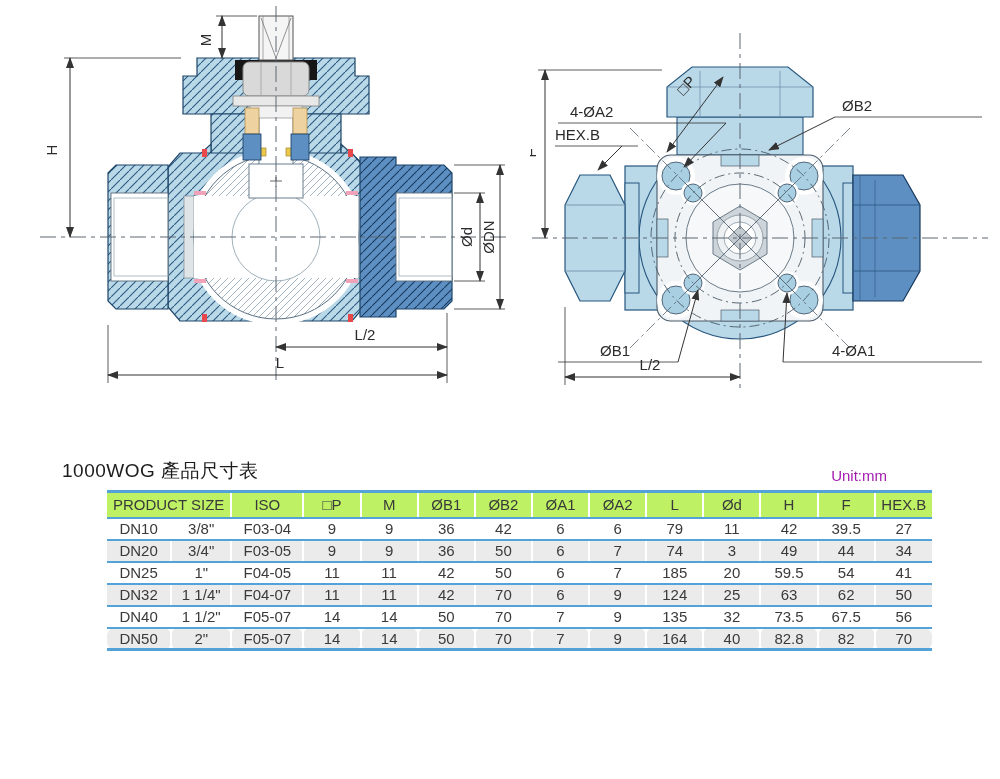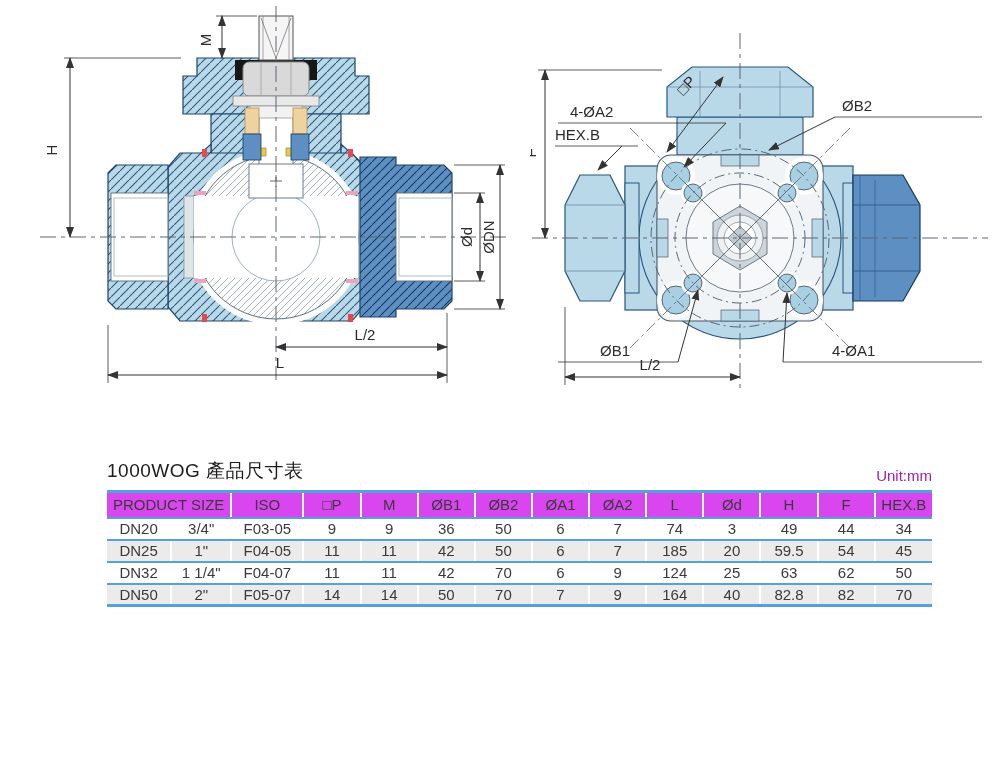--- a/index.html
+++ b/index.html
@@ -4,32 +4,32 @@
 <style>
   * { margin:0; padding:0; box-sizing:border-box; }
   html,body { background:#fff; }
   body { width:1000px; height:779px; font-family:"Liberation Sans", sans-serif; overflow:hidden; }
   .page { position:relative; width:1000px; height:779px; background:#fff; }
   .drawings { position:relative; width:1000px; height:448px; }
   .svg-side { position:absolute; left:30px; top:0; }
   .svg-end  { position:absolute; left:530px; top:25px; }
 
   .title-row { display:flex; justify-content:space-between; align-items:flex-end;
-               width:825px; margin:10px 0 6px 107px; }
+               width:825px; margin:10px 0 6px 62px; }
   .doc-title { font-size:19px; color:#1c1c1c; letter-spacing:0.5px; }
   .unit-label { font-size:15px; color:#a21caf; }
 
   table.spec { border-collapse:collapse; table-layout:fixed; width:825px; margin-left:107px;
                font-size:15px; color:#3a3a3a; }
   table.spec th, table.spec td { border-bottom:2px solid #54a3d8; border-left:2px solid #fff;
                text-align:center; font-weight:normal; padding:1px 0; height:22px; white-space:nowrap; }
   table.spec th:first-child, table.spec td:first-child { border-left:none; }
-  table.spec thead th { background:#d946ef; border-top:3px solid #54a3d8; height:26px; }
+  table.spec thead th { background:#bef264; border-top:3px solid #54a3d8; height:26px; }
   table.spec tbody tr:nth-child(even) td { background:#ebebeb; }
-  table.spec tbody tr:last-child td { border-bottom:3px solid #54a3d8; }
+  table.spec tbody tr:last-child td { border-bottom:3px solid #54a3d8;border-radius:8px; }
 
   svg text { font-family:"Liberation Sans", sans-serif; font-size:15px; fill:#2b2b2b; }
   .dim { stroke:#333; stroke-width:1; fill:none; }
   .ext { stroke:#333; stroke-width:0.8; fill:none; }
   .cl  { stroke:#5a6673; stroke-width:1; fill:none; stroke-dasharray:16 5 4 5; }
   .cl2 { stroke:#5a6673; stroke-width:0.8; fill:none; stroke-dasharray:12 4 3 4; }
   .outline { stroke:#1d4568; stroke-width:1.2; }
 </style>
 </head>
 <body>
@@ -302,20 +302,36 @@
           <th>ØA2</th>
           <th>L</th>
           <th>Ød</th>
           <th>H</th>
           <th>F</th>
           <th>HEX.B</th>
         </tr>
     </thead>
     <tbody id="table-body">
         <tr>
+          <td>DN10</td>
+          <td>3/8"</td>
+          <td>F03-04</td>
+          <td>9</td>
+          <td>9</td>
+          <td>36</td>
+          <td>42</td>
+          <td>6</td>
+          <td>6</td>
+          <td>79</td>
+          <td>11</td>
+          <td>42</td>
+          <td>39.5</td>
+          <td>27</td>
+        </tr>
+        <tr>
           <td>DN20</td>
           <td>3/4"</td>
           <td>F03-05</td>
           <td>9</td>
           <td>9</td>
           <td>36</td>
           <td>50</td>
           <td>6</td>
           <td>7</td>
           <td>74</td>
@@ -331,39 +347,55 @@
           <td>11</td>
           <td>11</td>
           <td>42</td>
           <td>50</td>
           <td>6</td>
           <td>7</td>
           <td>185</td>
           <td>20</td>
           <td>59.5</td>
           <td>54</td>
-          <td>45</td>
+          <td>41</td>
         </tr>
         <tr>
           <td>DN32</td>
           <td>1 1/4"</td>
           <td>F04-07</td>
           <td>11</td>
           <td>11</td>
           <td>42</td>
           <td>70</td>
           <td>6</td>
           <td>9</td>
           <td>124</td>
           <td>25</td>
           <td>63</td>
           <td>62</td>
           <td>50</td>
         </tr>
         <tr>
+          <td>DN40</td>
+          <td>1 1/2"</td>
+          <td>F05-07</td>
+          <td>14</td>
+          <td>14</td>
+          <td>50</td>
+          <td>70</td>
+          <td>7</td>
+          <td>9</td>
+          <td>135</td>
+          <td>32</td>
+          <td>73.5</td>
+          <td>67.5</td>
+          <td>56</td>
+        </tr>
+        <tr>
           <td>DN50</td>
           <td>2"</td>
           <td>F05-07</td>
           <td>14</td>
           <td>14</td>
           <td>50</td>
           <td>70</td>
           <td>7</td>
           <td>9</td>
           <td>164</td>

